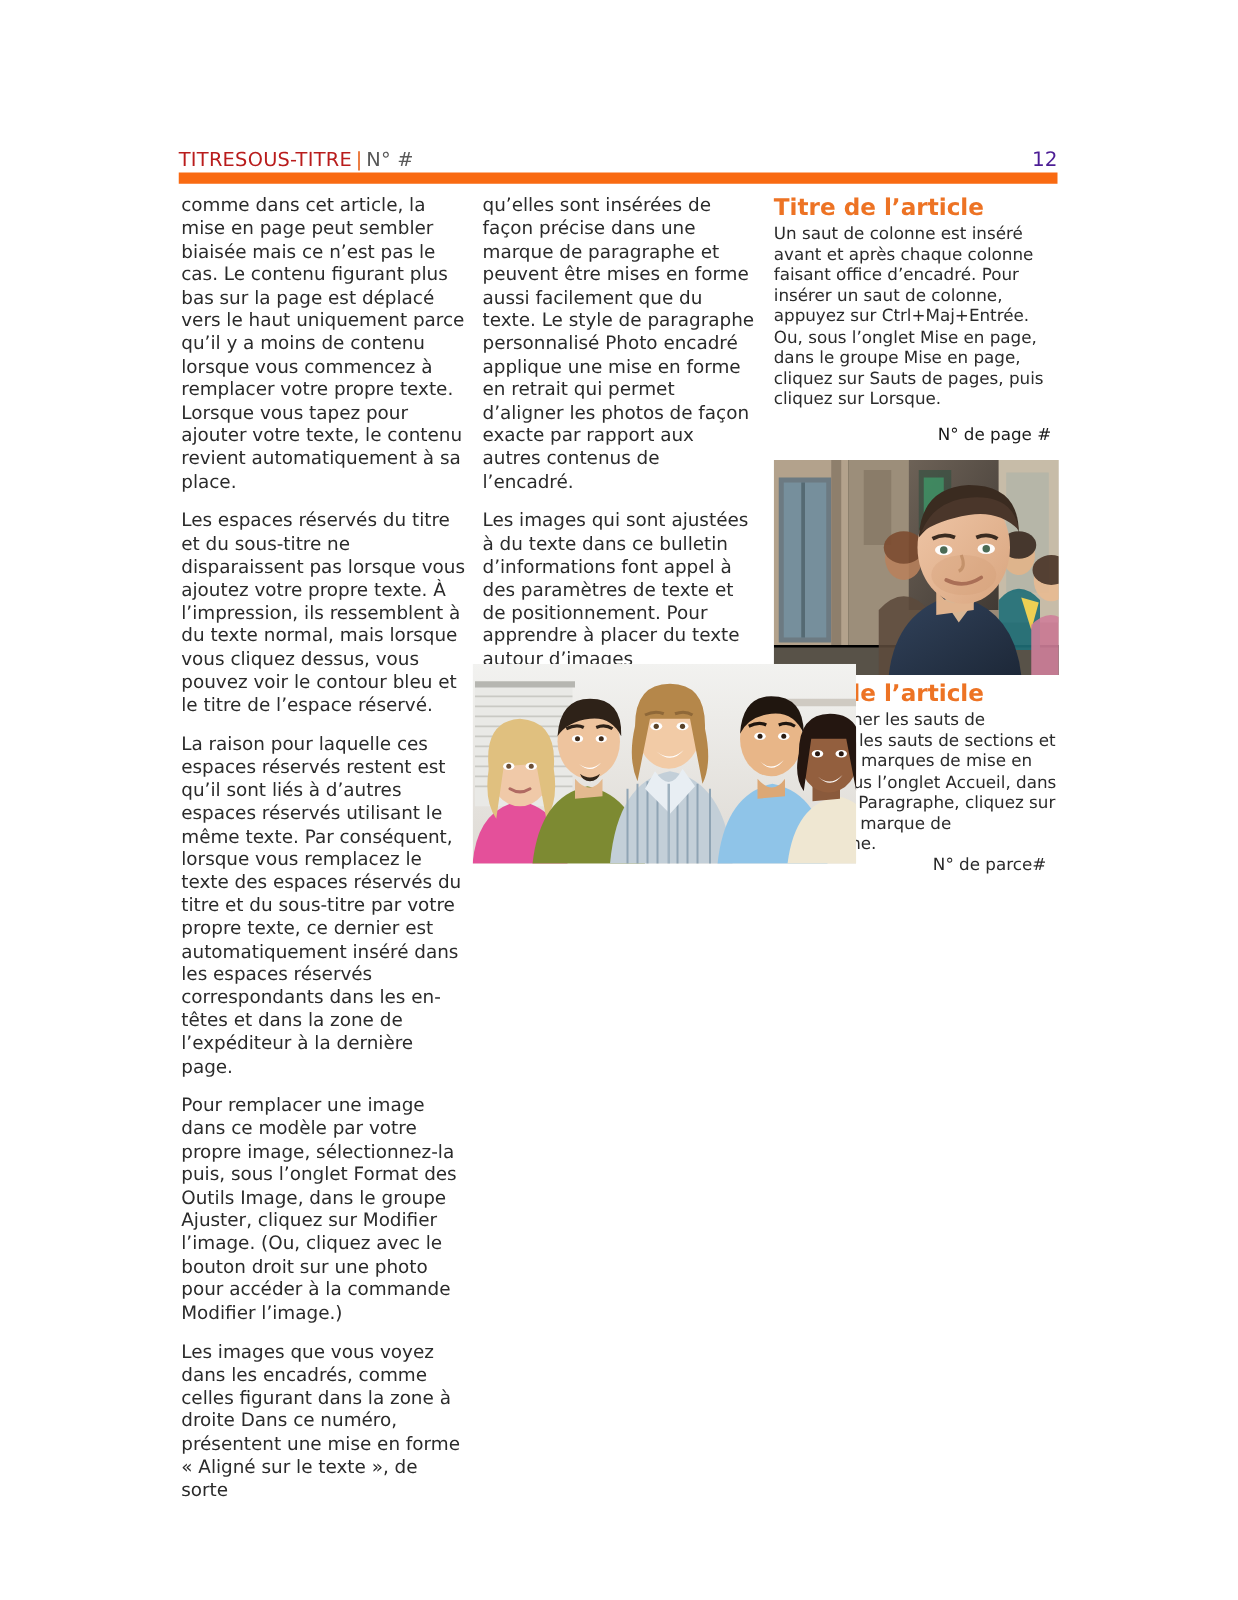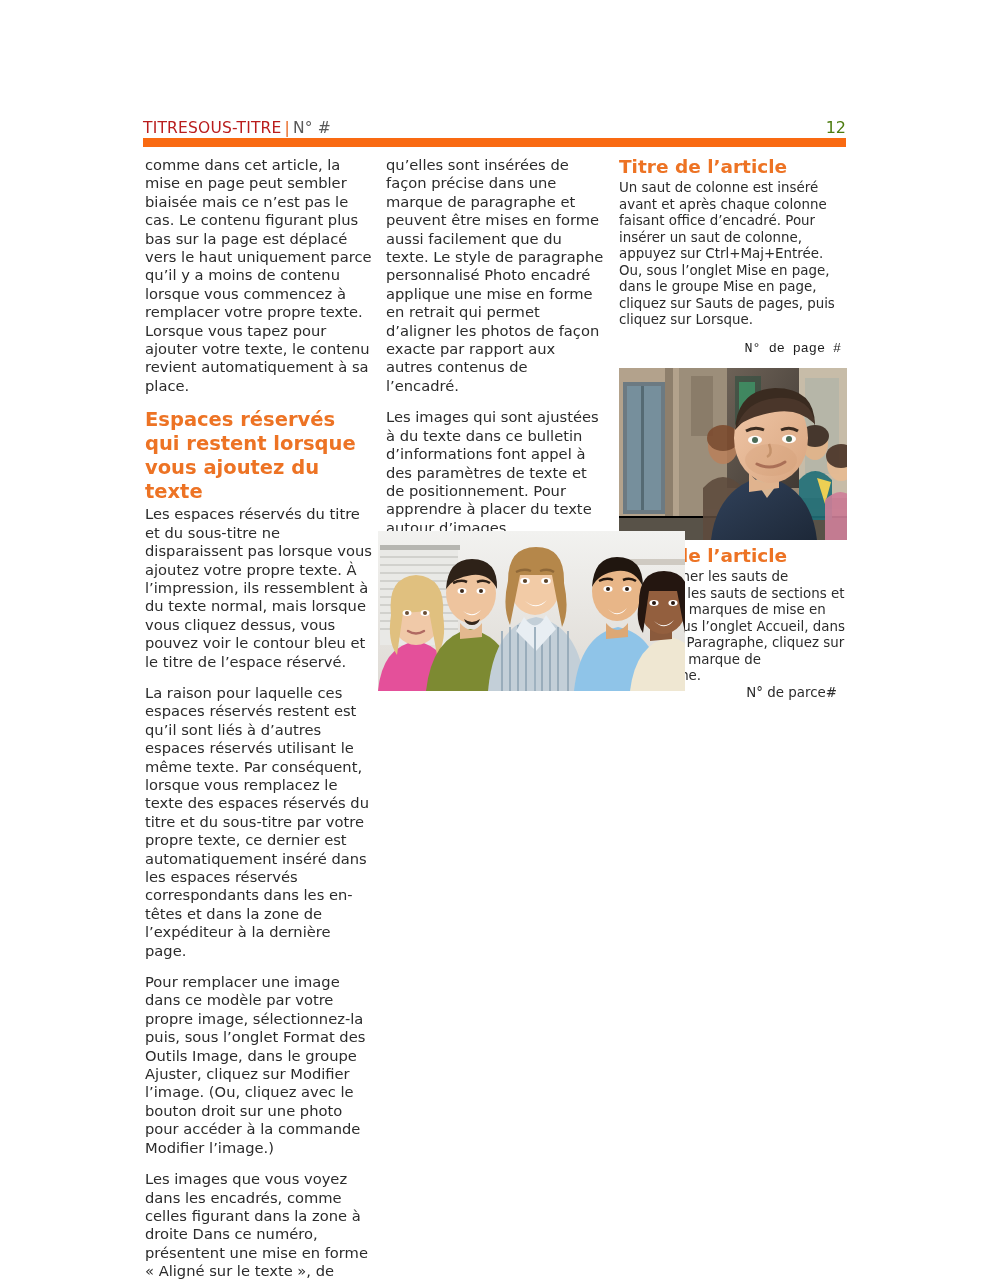--- a/index.html
+++ b/index.html
@@ -45,21 +45,21 @@
   }
   .header-sep {
     color: #E8621B;
     padding: 0 3px;
   }
   .header-issue {
     color: #595959;
   }
   .header-page {
     font-size: 16px;
-    color: #4d7c0f;
+    color: #4c1d95;
     line-height: 1;
   }
   .header-rule {
     position: absolute;
     left: 143px;
     top: 138px;
     width: 703px;
     height: 9px;
     background: #F96A12;
   }
@@ -99,21 +99,20 @@
     margin: 0 0 2px 0;
   }
   b { font-weight: normal; }
 
   .pagenum-line {
     font-size: 16px;
     color: #1a1a1a;
     text-align: right;
     margin: 16px 0 0 0;
     padding-right: 6px;
-    font-family: Liberation Mono, monospace;
   }
   .pagenum-line2 {
     font-size: 16px;
     color: #1a1a1a;
     text-align: right;
     margin: 14px 0 0 0;
     padding-right: 10px;
   }
 
   
@@ -166,21 +165,20 @@
   <div class="header">
     <div class="header-left">
       <span class="header-title">TITRESOUS-TITRE</span><span class="header-sep">|</span><span class="header-issue">N° #</span>
     </div>
     <div class="header-page">12</div>
   </div>
   <div class="header-rule"></div>
 
   <div class="col col1">
     <p>comme dans cet article, la mise en page peut sembler biaisée mais ce n’est pas le cas. Le contenu figurant plus bas sur la page est déplacé vers le haut uniquement parce qu’il y a moins de contenu lorsque vous commencez à remplacer votre propre texte. Lorsque vous tapez pour ajouter votre texte, le contenu revient automatiquement à sa place.</p>
-    <h2 class="sub">Espaces réservés qui restent lorsque vous ajoutez du texte</h2>
     <p>Les espaces réservés du titre et du sous-titre ne disparaissent pas lorsque vous ajoutez votre propre texte.  À l’impression, ils ressemblent à du texte normal, mais lorsque vous cliquez dessus, vous pouvez voir le contour bleu et le titre de l’espace réservé.</p>
     <p>La raison pour laquelle ces espaces réservés restent est qu’il sont liés à d’autres espaces réservés utilisant le même texte. Par conséquent, lorsque vous remplacez le texte des espaces réservés du titre et du sous-titre par votre propre texte, ce dernier est automatiquement inséré dans les espaces réservés correspondants dans les en-têtes et dans la zone de l’expéditeur à la dernière page.</p>
     <p><span>Pour remplacer une image dans ce modèle par votre propre image, sélectionnez-la puis, sous l’onglet </span><b>Format des Outils Image</b><span>, dans le groupe </span><b>Ajuster</b><span>, cliquez sur </span><b>Modifier l’image</b><span>. (Ou, cliquez avec le bouton droit sur une photo pour accéder à la commande Modifier l’image.)</span></p>
     <p>Les images que vous voyez dans les encadrés, comme celles figurant dans la zone à droite Dans ce numéro, présentent une mise en forme « Aligné sur le texte », de sorte</p>
   </div>
 
   <div class="col col2">
     <p>qu’elles sont insérées de façon précise dans une marque de paragraphe et peuvent être mises en forme aussi facilement que du texte. Le style de paragraphe personnalisé Photo encadré applique une mise en forme en retrait qui permet d’aligner les photos de façon exacte par rapport aux autres contenus de l’encadré.</p>
     <p>Les images qui sont ajustées à du texte dans ce bulletin d’informations font appel à des paramètres de texte et de positionnement. Pour apprendre à placer du texte autour d’images (fonctionnalité appelée « habillage du texte »), voir plus loin dans ce modèle.</p>
   </div>

